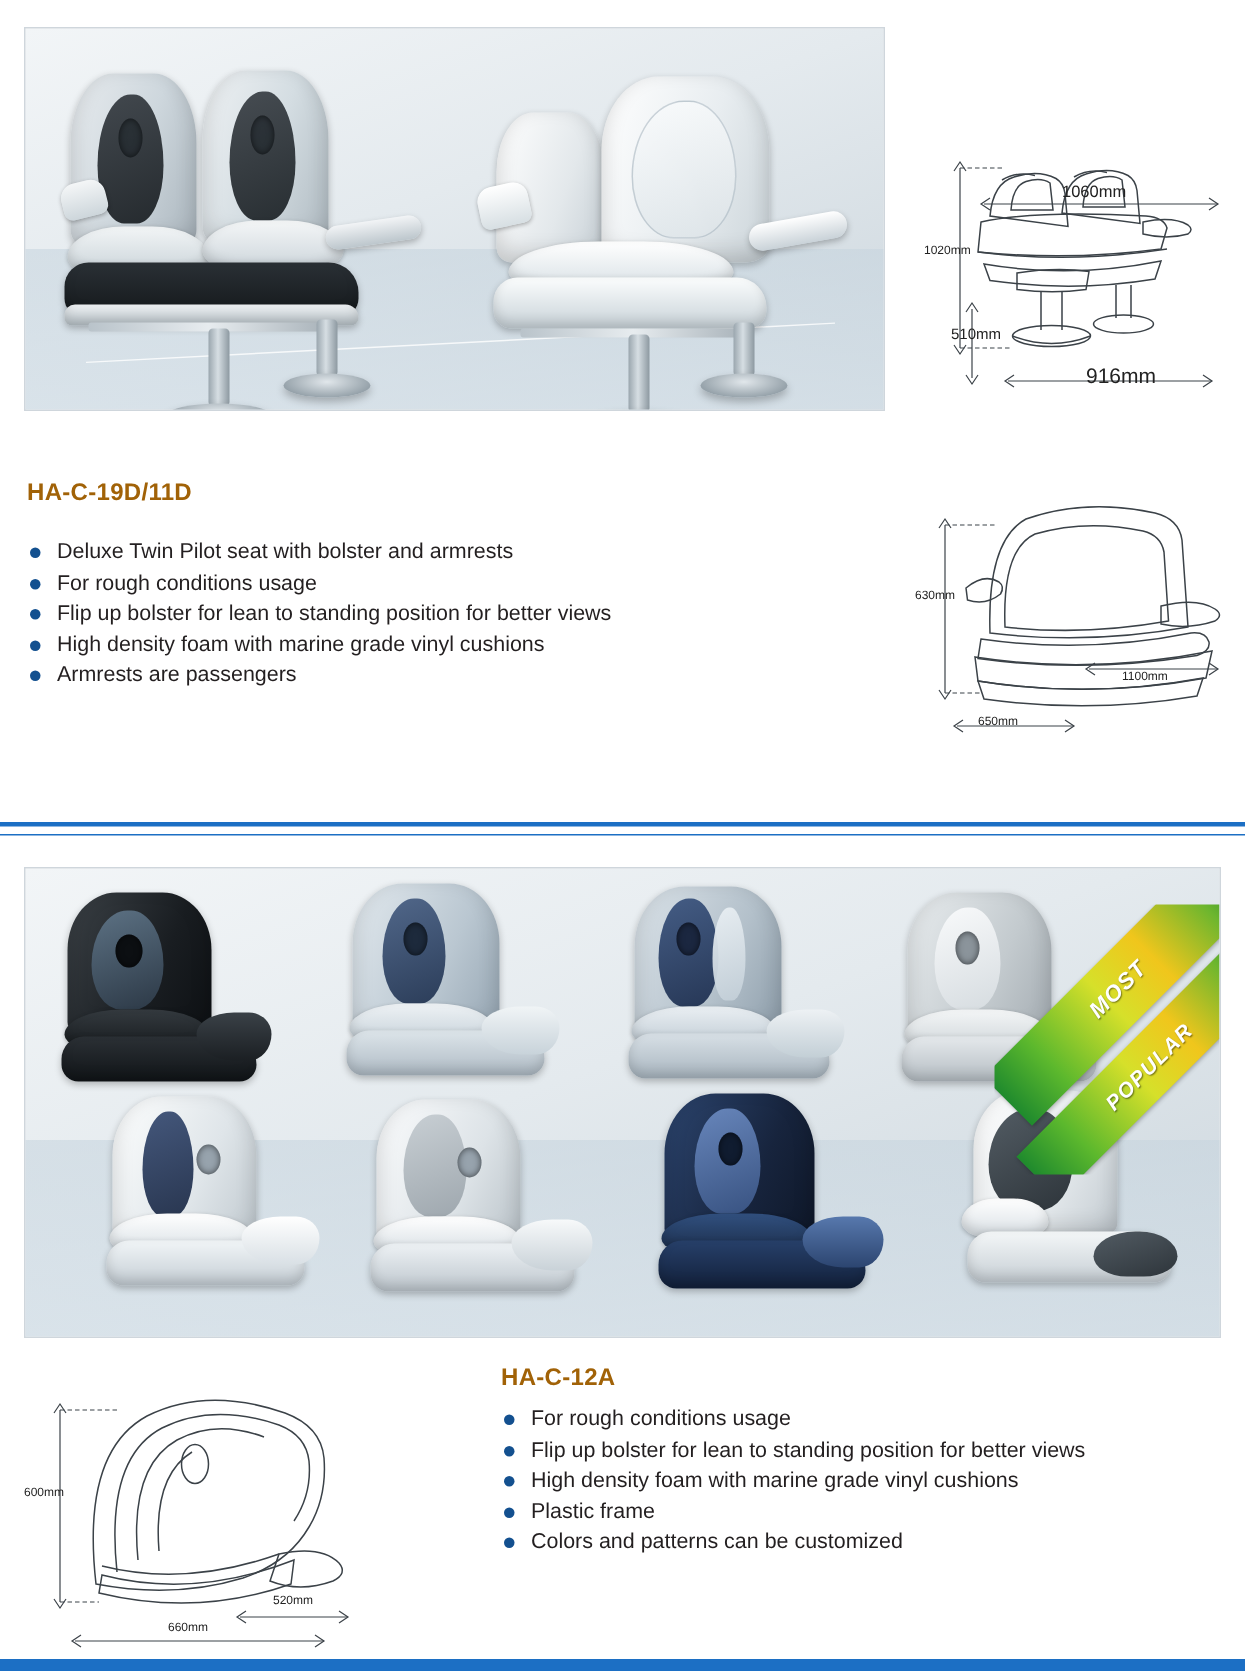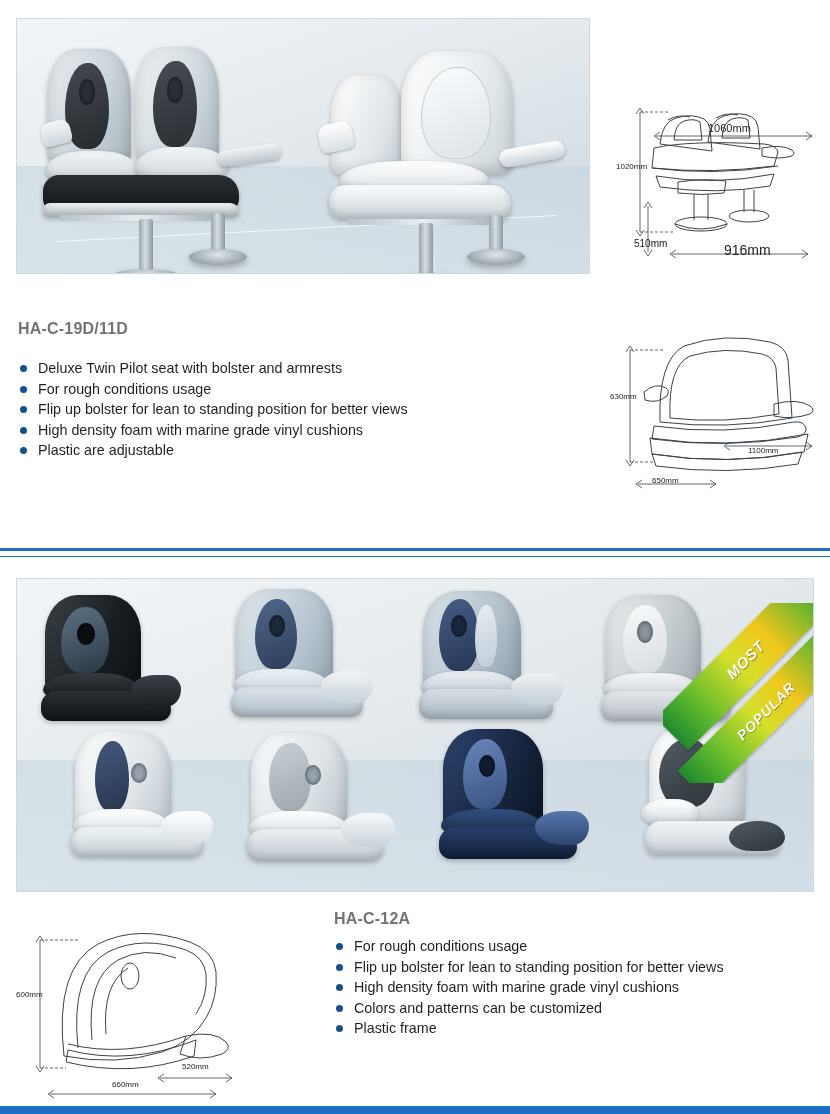--- a/index.html
+++ b/index.html
@@ -110,21 +110,21 @@
     position: absolute;
     font-size: 8px;
     color: #222;
     font-family: "Liberation Sans", sans-serif;
     white-space: nowrap;
   }
 
   
   .model-title {
     position: absolute;
-    color: #737373;
+    color: #a16207;
     font-weight: bold;
     font-size: 16px;
     letter-spacing: .2px;
   }
   .feature-list {
     position: absolute;
     margin: 0; padding: 0;
     list-style: none;
   }
   .feature-list li {
@@ -305,32 +305,32 @@
         <path d="M32 152 L36 146 L40 152"></path>
         <path d="M32 194 L36 200 L40 194"></path>
 
         <path d="M60 198 L196 198"></path>
         <path d="M64 194 L58 198 L64 202"></path>
         <path d="M190 194 L196 198 L190 202"></path>
       </g>
     </svg>
     <div class="dim-label" style="left:4px; top:106px;">1020mm</div>
     <div class="dim-label" style="left:96px; top:66px; font-size:11px;">1060mm</div>
-    <div class="dim-label" style="left:22px; top:162px; font-size:10px;margin-top:20px;">510mm</div>
+    <div class="dim-label" style="left:22px; top:162px; font-size:10px;">510mm</div>
     <div class="dim-label" style="left:112px; top:186px; font-size:14px;">916mm</div>
   </div>
 
   <div class="model-title" style="left:18px; top:320px;">HA-C-19D/11D</div>
 
   <ul class="feature-list" style="left:18px; top:358px; width:560px;">
     <li>Deluxe Twin Pilot seat with bolster and armrests</li>
     <li>For rough conditions usage</li>
     <li>Flip up bolster for lean to standing position for better views</li>
     <li>High density foam with marine grade vinyl cushions</li>
-    <li>Plastic are adjustable</li>
+    <li>Armrests are passengers</li>
   </ul>
 
   <div class="linedraw" style="left:608px; top:326px; width:214px; height:180px;">
     <svg width="214" height="180" viewBox="0 0 214 180">
       <g fill="none" stroke="#3b4248" stroke-width="1">
 
         <path d="M52 96 q-2 -62 24 -76 q40 -14 86 -4 q16 4 18 18 l4 58 q-66 12 -132 4 z"></path>
         <path d="M62 92 q-2 -52 20 -62 q34 -10 72 -2 q12 3 14 14 l3 46 q-56 10 -109 4 z"></path>
 
         <path d="M36 66 q12 -10 22 -4 q4 3 1 8 q-10 8 -22 4 z"></path>
@@ -454,22 +454,22 @@
       </div>
     </div>
   </div>
 
   <div class="model-title" style="left:334px; top:910px;">HA-C-12A</div>
 
   <ul class="feature-list" style="left:334px; top:936px; width:480px;">
     <li>For rough conditions usage</li>
     <li>Flip up bolster for lean to standing position for better views</li>
     <li>High density foam with marine grade vinyl cushions</li>
+    <li>Plastic frame</li>
     <li>Colors and patterns can be customized</li>
-    <li>Plastic frame</li>
   </ul>
 
   <div class="linedraw" style="left:10px; top:916px; width:300px; height:190px;">
     <svg width="300" height="190" viewBox="0 0 300 190">
       <g fill="none" stroke="#3b4248" stroke-width="1">
 
         <path d="M54 140 q-10 -88 34 -112 q40 -20 92 -2 q24 9 26 30 q2 26 -10 46 q-14 24 -44 34 q-46 14 -98 4 z"></path>
 
         <path d="M68 132 q-8 -76 30 -96 q34 -17 78 -2 q18 7 20 24 q2 22 -10 40"></path>
 

